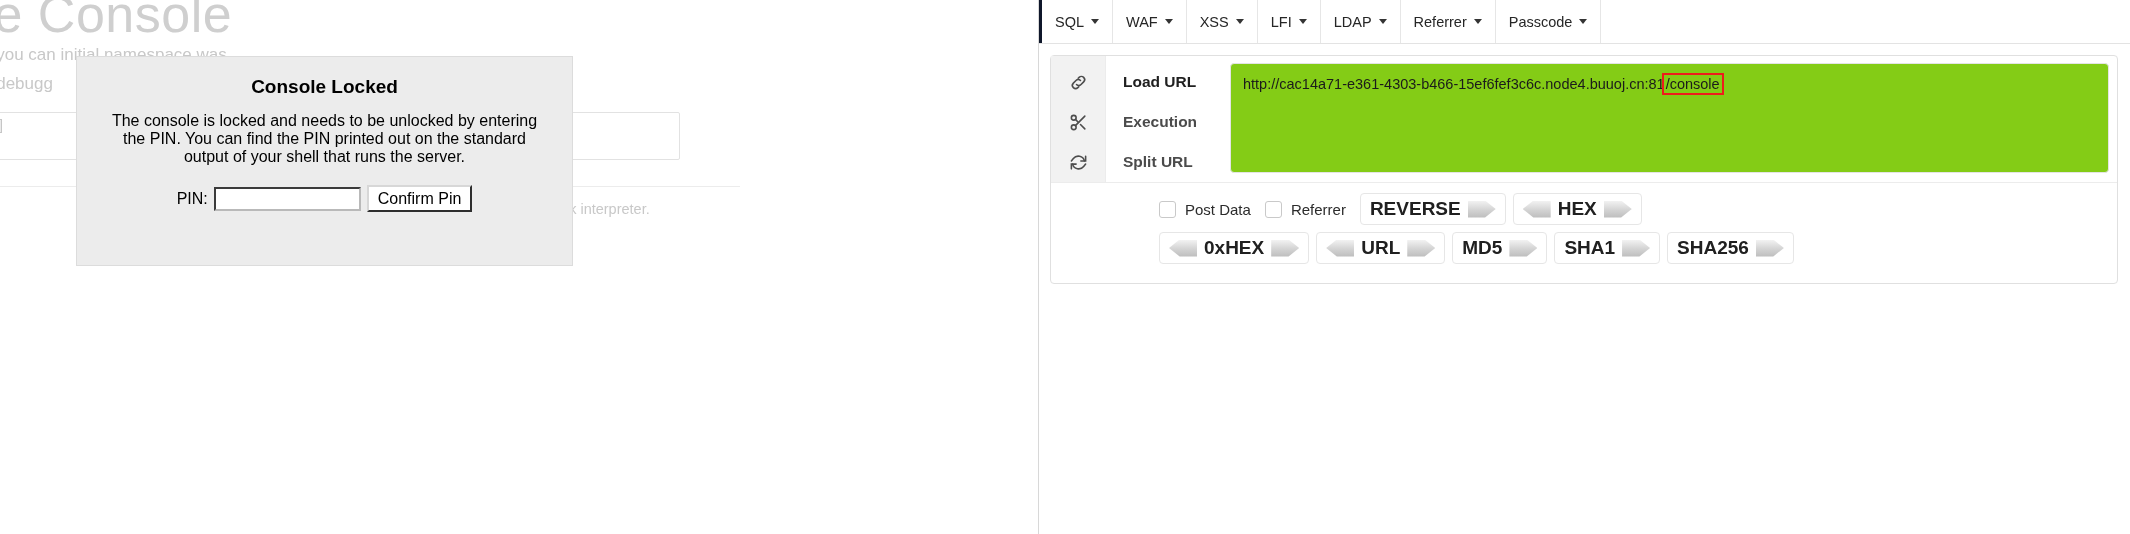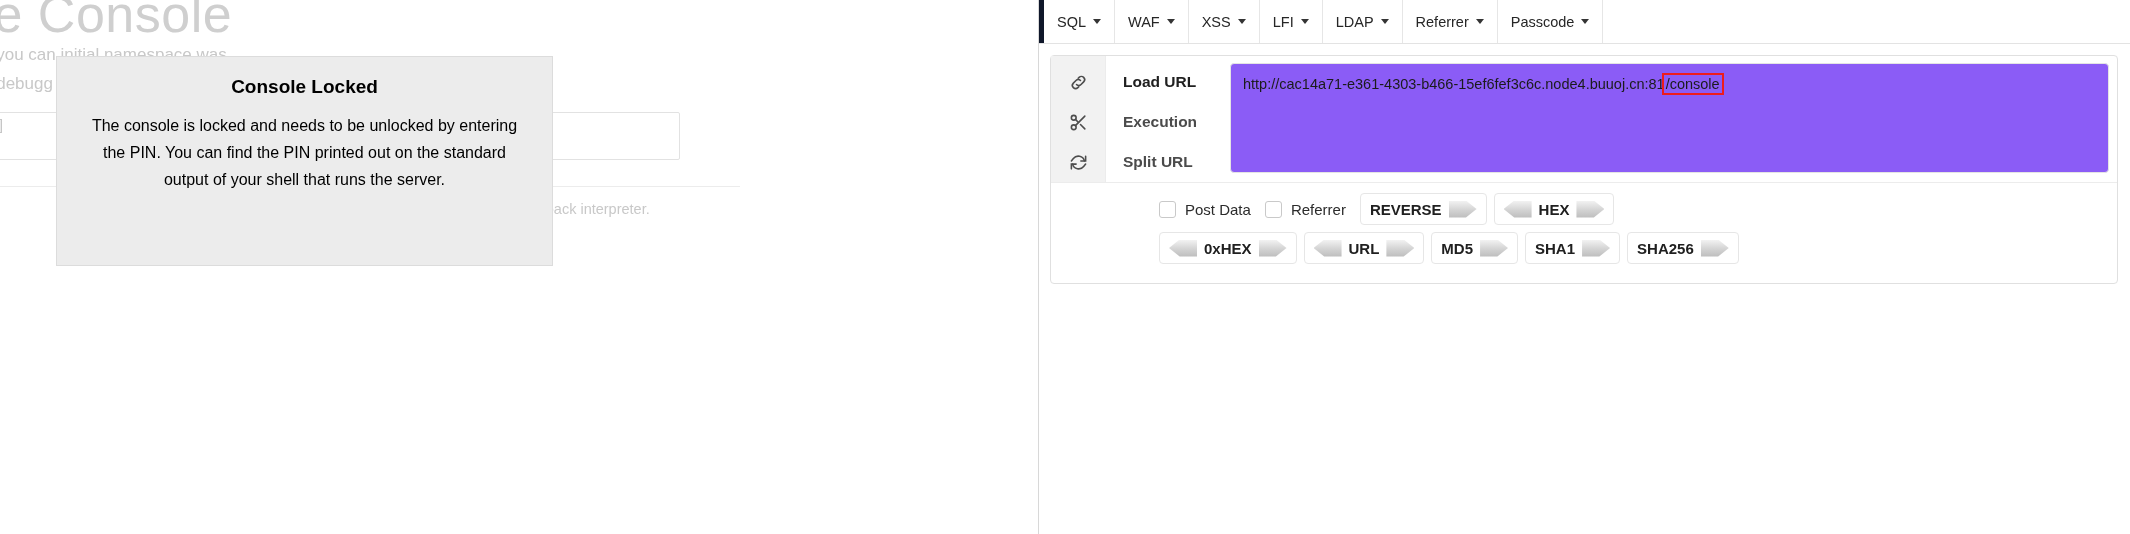--- a/index.html
+++ b/index.html
@@ -72,40 +72,40 @@
   .wz-rule {
     position: absolute;
     left: -40px; top: 186px;
     width: 780px; height: 1px;
     background: #ececec;
   }
 
   
   #console-locked-modal {
     position: absolute;
-    left: 56px; top: 56px;
+    left: 76px; top: 56px;
     width: 497px; height: 210px;
     background: #ececec;
     border: 1px solid #dcdcdc;
     z-index: 50;
   }
   .modal-title {
     margin: 19px 0 0 0;
     text-align: center;
     font-family: "Liberation Sans", sans-serif;
     font-size: 19px;
     font-weight: 700;
     color: #000000;
   }
   .modal-body {
     margin: 14px 26px 0 26px;
     text-align: center;
     font-family: "Liberation Sans", sans-serif;
     font-size: 16px;
-    line-height: 27px;
+    line-height: 18px;
     color: #000000;
   }
   .modal-form {
     margin-top: 19px;
     display: flex;
     align-items: center;
     justify-content: center;
     gap: 6px;
   }
   .pin-label {
@@ -171,21 +171,21 @@
     gap: 7px;
     padding: 0 13px;
     border-right: 1px solid #e6e6e6;
     font-family: "Liberation Sans", sans-serif;
     font-size: 14.5px;
     color: #262626;
     white-space: nowrap;
     cursor: pointer;
     user-select: none;
   }
-  .menu-item:first-child { border-left: 5px solid #0f172a; }
+  .menu-item:first-child { border-left: 3px solid #0f172a; }
   .caret {
     width: 0; height: 0;
     border-left: 4px solid transparent;
     border-right: 4px solid transparent;
     border-top: 5px solid #343434;
     display: inline-block;
   }
 
   
   .hb-card {
@@ -239,21 +239,21 @@
   .hb-url-col {
     flex: 1;
     padding: 7px 8px 8px 0;
   }
   .hb-url-box {
     position: relative;
     width: 100%;
     height: 110px;
     border: 1px solid #e4e4e4;
     border-radius: 4px;
-    background: #8b5cf6;
+    background: #84cc16;
     padding: 10px 12px;
     font-family: "Liberation Sans", sans-serif;
     font-size: 14.5px;
     line-height: 20px;
     color: #1b1b1b;
     word-break: break-all;
     overflow: hidden;
     cursor: text;
   }
   .url-highlight {
@@ -297,21 +297,21 @@
   .enc-btn {
     display: inline-flex;
     align-items: center;
     gap: 7px;
     height: 32px;
     padding: 0 9px;
     border: 1px solid #e6e6e6;
     border-radius: 4px;
     background: #ffffff;
     font-family: "Liberation Sans", sans-serif;
-    font-size: 15px;
+    font-size: 19px;
     font-weight: 700;
     color: #202020;
     white-space: nowrap;
     cursor: pointer;
     user-select: none;
   }
   .arrow {
     display: inline-block;
     width: 28px; height: 17px;
     background: linear-gradient(180deg,#f4f4f4 0%,#d6d6d6 50%,#b7b7b7 100%);
@@ -338,20 +338,25 @@
     <div class="wz-para">e you can                                                                                    initial namespace was</div>
     <div class="wz-para" style="top:69px;">e debugg</div>
     <div class="wz-inputbox"></div>
     <div class="wz-prompt">dy]</div>
     <div class="wz-rule"></div>
     <div class="wz-footer">wered traceback interpreter.</div>
 
     <div id="console-locked-modal">
       <div class="modal-title">Console Locked</div>
       <div class="modal-body">The console is locked and needs to be unlocked by entering the PIN. You can find the PIN printed out on the standard output of your shell that runs the server.</div>
+      <div class="modal-form">
+        <span class="pin-label">PIN:</span>
+        <input class="pin-input" type="text" placeholder="" style="">
+        <button class="confirm-btn">Confirm Pin</button>
+      </div>
     </div>
   </div>
 
   <div id="pane-divider"></div>
 
   <div id="hackbar">
 
     <div class="menubar" id="menubar">
         <div class="menu-item">
           <span>SQL</span>

